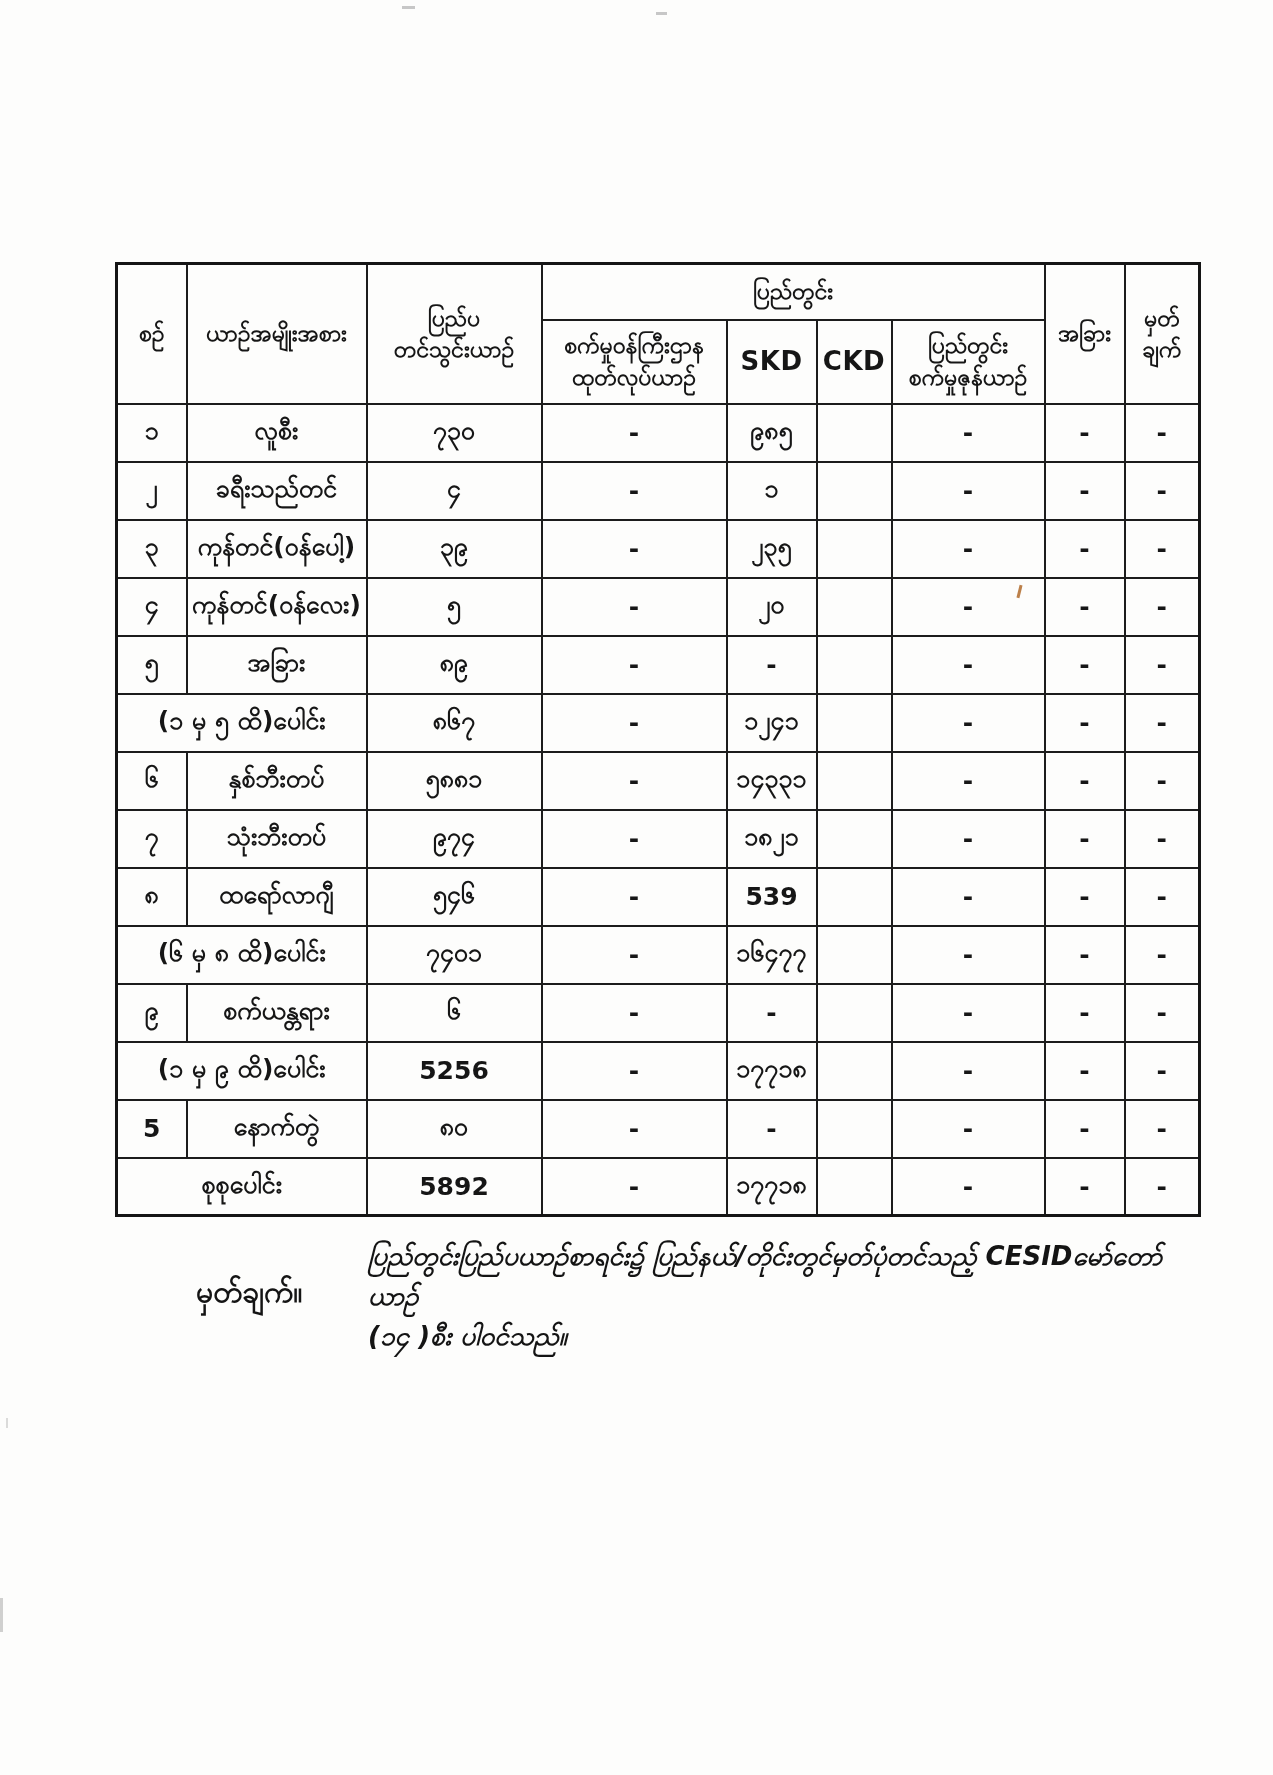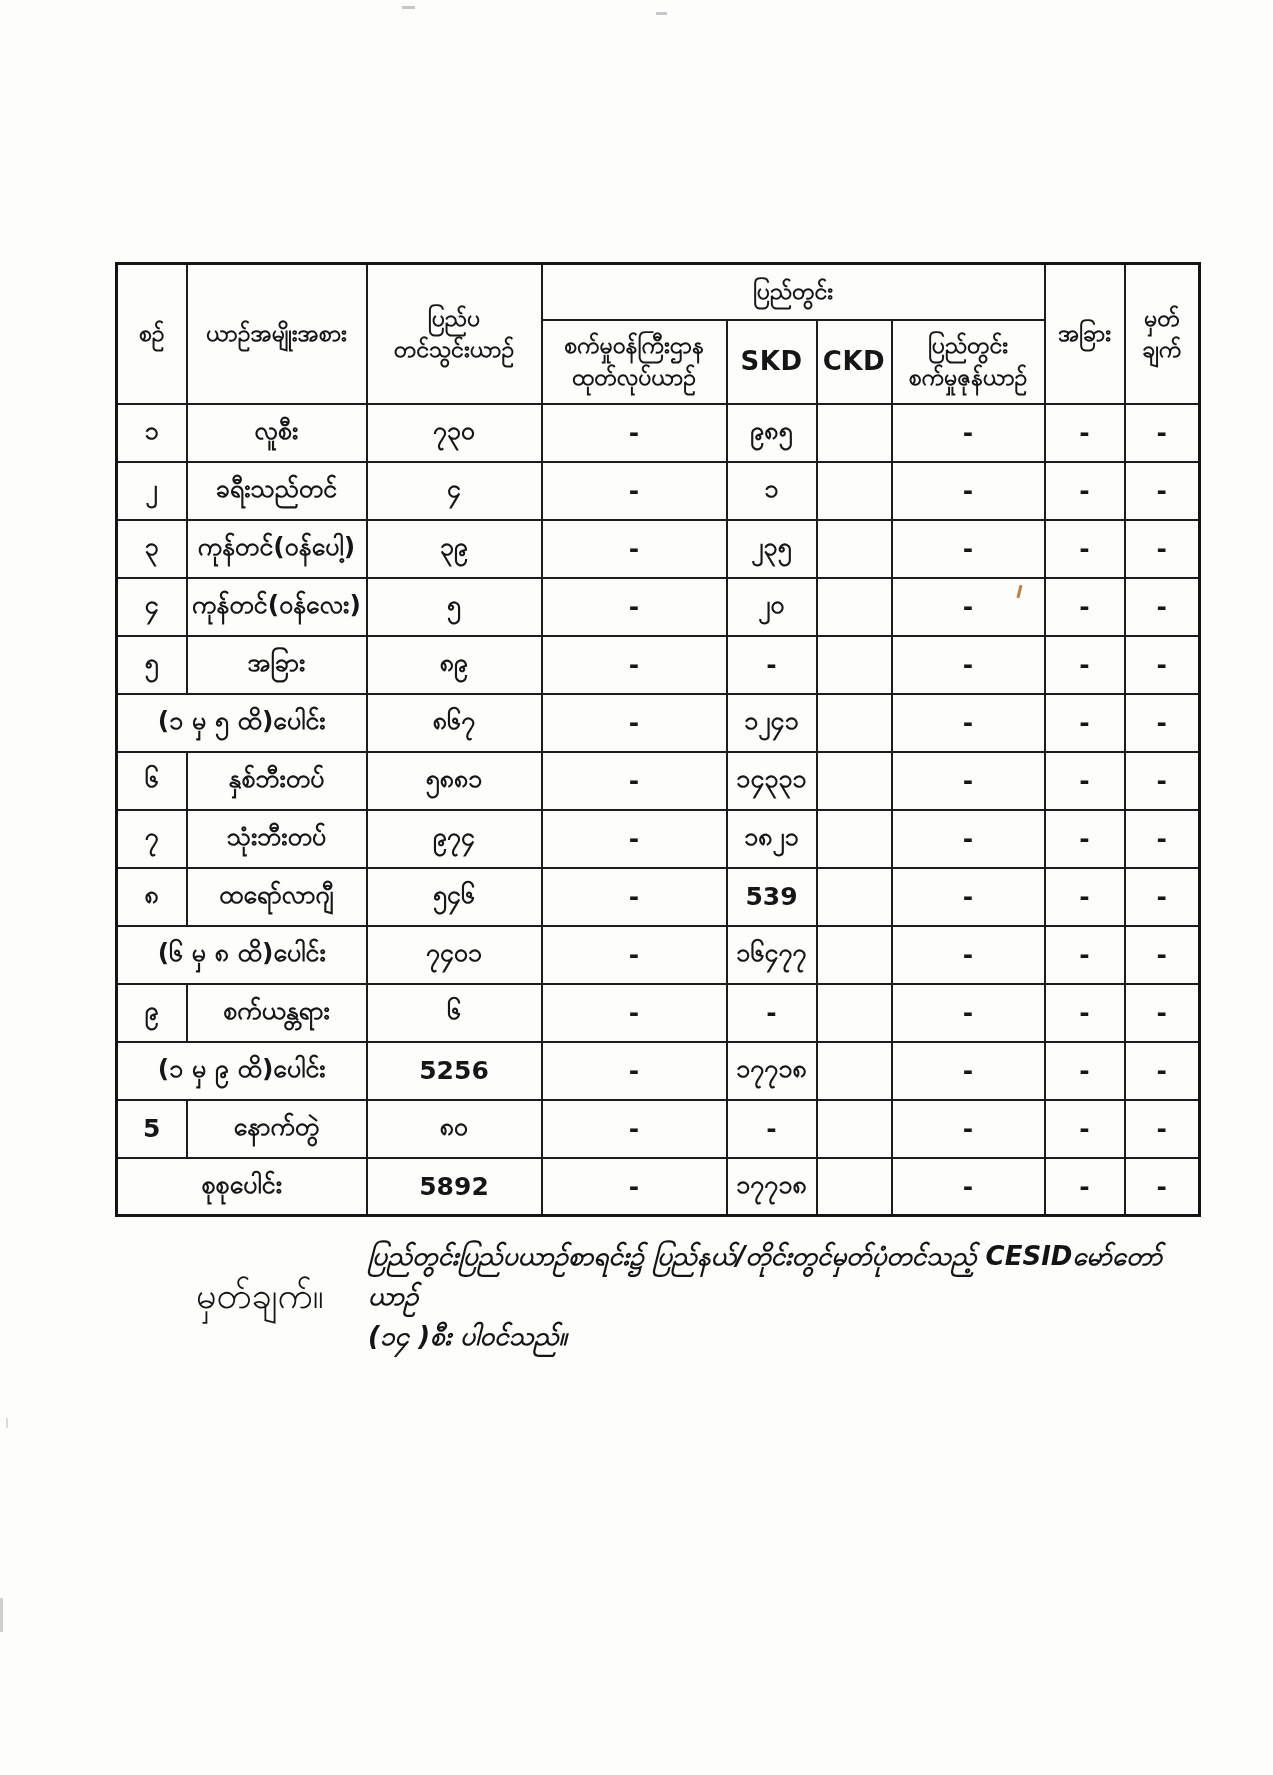--- a/index.html
+++ b/index.html
@@ -37,21 +37,21 @@
   thead tr.h1 { height:56px; }
   thead tr.h2 { height:84px; }
   thead th.latin { font-size:26px; letter-spacing:0.5px; }
   tbody tr { height:58px; }
   tbody td { font-size:25px; }
   td.lbl { text-align:left; padding-left:9px; white-space:nowrap; }
   td.sublbl { text-align:center; font-weight:700; }
   td.num { font-weight:600; }
 
   
-  .footer-label { position:absolute; left:196px; top:1272px; font-size:36px; font-weight:400; }
+  .footer-label { position:absolute; left:196px; top:1272px; font-size:30px; font-weight:700; }
   .footer-note  {
     position:absolute; left:368px; top:1236px; width:820px;
     font-size:26px; line-height:40px; font-weight:600; white-space:pre-line;font-style:italic;
   }
 
   
   .art { position:absolute; background:#9a9a9a; opacity:.55; }
   .art.a1 { left:402px; top:6px;  width:13px; height:3px; }
   .art.a2 { left:656px; top:12px; width:11px; height:3px; }
   .art.a3 { left:0;     top:1598px; width:3px; height:34px; opacity:.45; }

